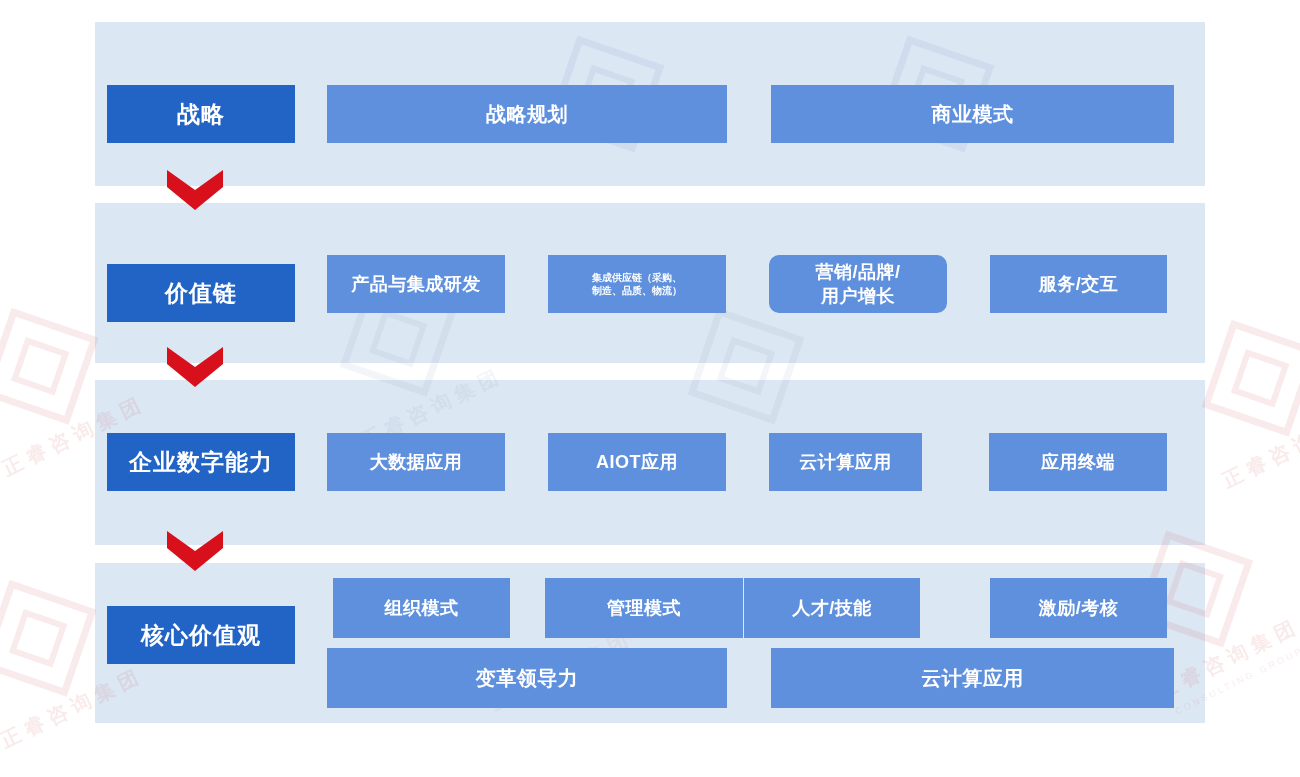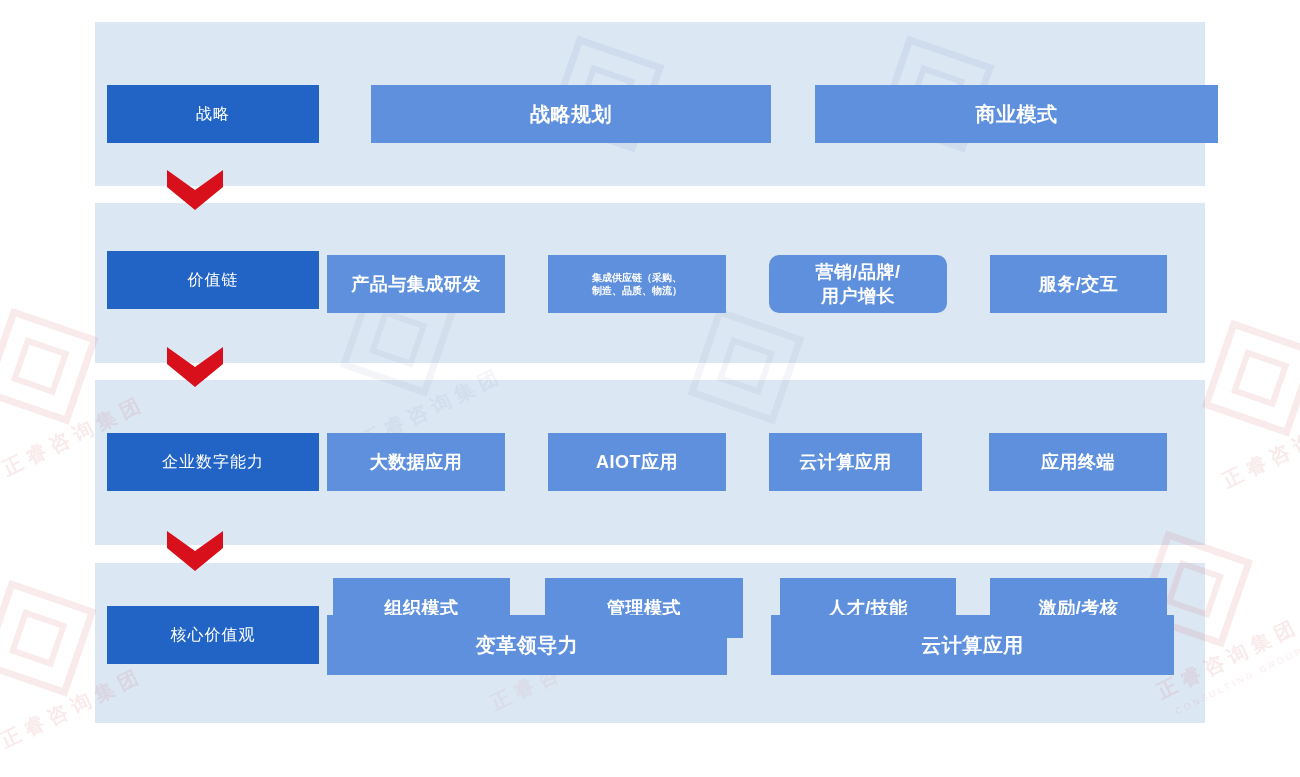--- a/index.html
+++ b/index.html
@@ -5,38 +5,38 @@
   html,body{margin:0;padding:0;background:#ffffff;}
   body{font-family:"Liberation Sans","DejaVu Sans",sans-serif;}
   .stage{position:relative;width:1300px;height:777px;background:#ffffff;overflow:hidden;}
 
   .band{position:absolute;left:95px;width:1110px;background:#dce7f4;}
   .band1{top:22px;height:164px;}
   .band2{top:203px;height:160px;}
   .band3{top:380px;height:165px;}
   .band4{top:563px;height:160px;}
 
-  .label-box{position:absolute;left:107px;width:212px;height:58px;background:#2264c6;
+  .label-box{position:absolute;left:107px;width:188px;height:58px;background:#2264c6;
     color:#ffffff;display:flex;align-items:center;justify-content:center;
-    font-size:16px;font-weight:400;letter-spacing:1px;z-index:3;}
+    font-size:23px;font-weight:700;letter-spacing:1px;z-index:3;}
   .label1{top:85px;}
-  .label2{top:251px;text-align:center;}
+  .label2{top:264px;text-align:center;}
   .label3{top:433px;}
   .label4{top:606px;}
 
   .box{position:absolute;background:#5e90de;color:#ffffff;display:flex;align-items:center;
     justify-content:center;text-align:center;font-size:18px;font-weight:700;
     white-space:pre-line;line-height:1.35;z-index:3;letter-spacing:0.5px;}
   .h58{height:58px;}
   .h60{height:60px;}
-  .r1{top:85px;margin-left:44px;}
+  .r1{top:85px;}
   .r2{top:255px;}
   .r3{top:433px;}
   .r4a{top:578px;}
-  .r4b{top:615px;text-align:right;}
+  .r4b{top:648px;text-align:right;}
   .wide{font-size:20px;}
   .small-text{font-size:10px;line-height:1.3;letter-spacing:0;}
 
   .arrow{position:absolute;left:167px;width:56px;height:44px;z-index:4;}
   .arrow svg{display:block;}
 
   
   .wm{position:absolute;z-index:2;display:flex;flex-direction:column;align-items:center;
       transform:rotate(-26deg);pointer-events:none;}
   .wm-diamond{width:78px;height:78px;border:7px solid currentColor;transform:rotate(45deg);
@@ -124,21 +124,21 @@
 用户增长</div>
   <div class="box r2 h58" style="left:990px;width:177px;">服务/交互</div>
 
   <div class="box r3 h58" style="left:327px;width:178px;">大数据应用</div>
   <div class="box r3 h58" style="left:548px;width:178px;text-align:right;">AIOT应用</div>
   <div class="box r3 h58" style="left:769px;width:153px;">云计算应用</div>
   <div class="box r3 h58" style="left:989px;width:178px;">应用终端</div>
 
   <div class="box r4a h60" style="left:333px;width:177px;">组织模式</div>
   <div class="box r4a h60" style="left:545px;width:198px;">管理模式</div>
-  <div class="box r4a h60" style="left:780px;width:176px;">人才/技能</div>
+  <div class="box r4a h60" style="left:744px;width:176px;">人才/技能</div>
   <div class="box r4a h60" style="left:990px;width:177px;">激励/考核</div>
   <div class="box wide r4b h60" style="left:327px;width:400px;">变革领导力</div>
   <div class="box wide r4b h60" style="left:771px;width:403px;">云计算应用</div>
 
   <div class="arrow" style="top:170px;">
     <svg width="56" height="44" viewBox="0 0 56 44">
         <polygon points="0,0 28,20 56,0 56,17 28,40 0,17" fill="#d8101c"></polygon>
       </svg>
   </div>
   <div class="arrow" style="top:347px;">

